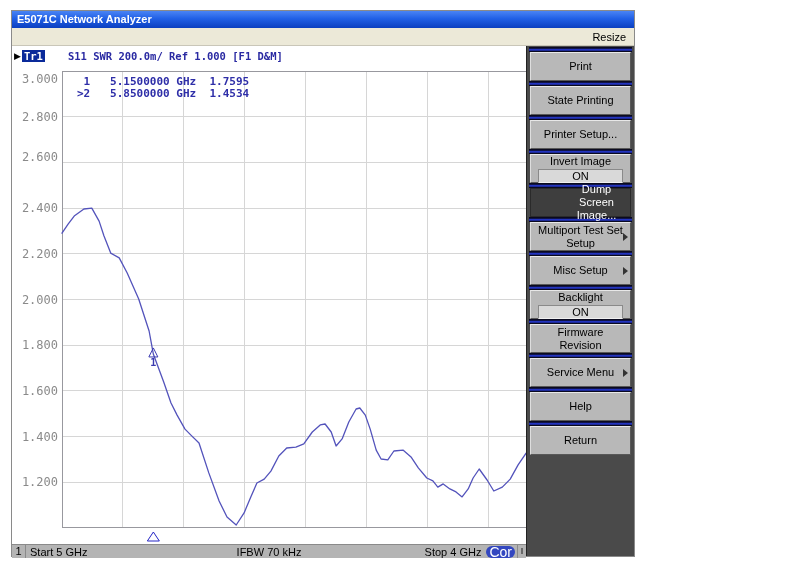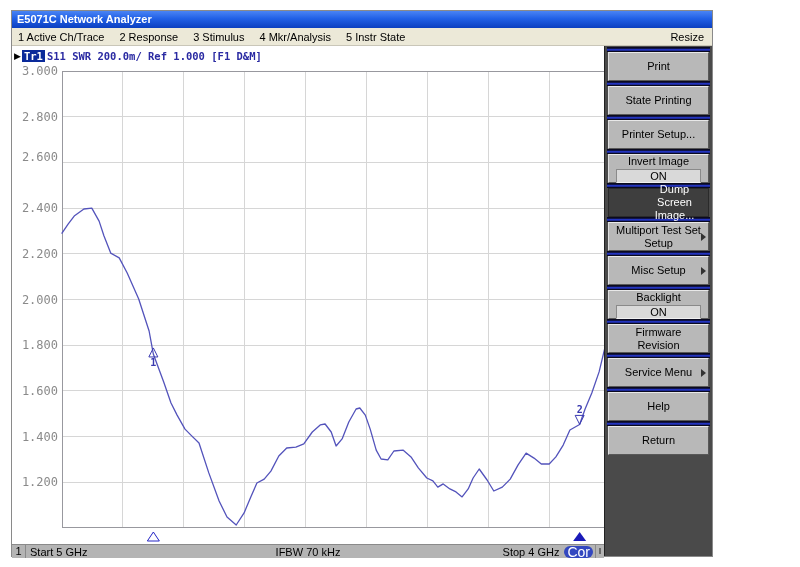--- a/index.html
+++ b/index.html
@@ -1,40 +1,40 @@
 <!DOCTYPE html>
 <html><head>
 <meta charset="utf-8">
 <style>
   * { margin:0; padding:0; box-sizing:border-box; }
   html,body { width:800px; height:567px; background:#fff; overflow:hidden;
               font-family:"Liberation Sans", sans-serif; }
   .stage { position:relative; width:800px; height:567px; background:#fff; }
 
   
-  .window { position:absolute; left:11px; top:10px; width:702px; height:547px;
+  .window { position:absolute; left:11px; top:10px; width:624px; height:547px;
             border:1px solid #8a8a8a; background:#737373; display:flex; flex-direction:column; }
   .titlebar { height:17px; flex:0 0 17px; padding-left:5px;
               background:linear-gradient(180deg,#4a84f4 0%,#2160e6 45%,#0b3fc0 100%);
               color:#fff; font-size:11px; font-weight:bold; line-height:17px; }
   .menubar { height:18px; flex:0 0 18px; background:#ece9d8; border-bottom:1px solid #c9c6b8;
              display:flex; align-items:center; padding:0 6px; font-size:11px; color:#000; }
   .menubar .mi { margin-right:15px; cursor:default; }
   .menubar .sp { flex:1; }
   .menubar .resize { margin-right:2px; }
 
   .content { flex:1; display:flex; min-height:0; }
   .left-col { flex:1; display:flex; flex-direction:column; min-width:0; }
 
   
   .screen { position:relative; height:498px; flex:0 0 498px; background:#fff; overflow:hidden; }
   .trace-line { position:absolute; left:2px; top:2px; height:15px; display:flex; align-items:center;
                 font-family:"DejaVu Sans Mono", monospace; font-size:10.5px; font-weight:bold; color:#2a2aa2; }
   .trace-line .arr { color:#000; font-size:9px; margin-right:1px; font-family:"DejaVu Sans", sans-serif;}
-  .trace-line .badge { background:#0a2a9a; color:#fff; padding:0 2px; margin-right:2px; }
+  .trace-line .badge { background:#0a2a9a; color:#fff; padding:0 2px; margin-right:23px; }
   .trace-line .txt { white-space:pre; }
 
   .ylab { position:absolute; left:2px; width:44px; text-align:right;
           font-family:"DejaVu Sans Mono", monospace; font-size:12px; color:#8a8a8a;
           line-height:14px; height:14px; display:flex; justify-content:flex-end; align-items:center;}
   .ylab.ref { color:#2525b5; }
   .ylab .tri { width:0; height:0; border-left:7px solid #2525c5;
                border-top:5px solid transparent; border-bottom:5px solid transparent; margin-left:1px; }
 
   svg.plot { position:absolute; left:50px; top:25px; width:617px; height:473px; overflow:visible; }
@@ -83,43 +83,36 @@
 <body>
 
 <div class="stage">
   <div class="window">
 
     <div class="titlebar">
       <span>E5071C Network Analyzer</span>
     </div>
 
     <div class="menubar">
-      <span id="menu-items" style="display:flex;">
-          <span class="mi">1 Active Ch/Trace</span>
-          <span class="mi">2 Response</span>
-          <span class="mi">3 Stimulus</span>
-          <span class="mi">4 Mkr/Analysis</span>
-          <span class="mi">5 Instr State</span>
-        </span>
       <span class="sp"></span>
       <span class="resize">Resize</span>
     </div>
 
     <div class="content">
       <div class="left-col">
 
         <div class="screen">
           <div class="trace-line">
             <span class="arr">▶</span>
             <span class="badge">Tr1</span>
             <span class="txt">S11 SWR 200.0m/ Ref 1.000 [F1 D&amp;M]</span>
           </div>
 
           <div id="ylabels">
-              <div class="ylab" style="top: 18px;">
+              <div class="ylab" style="top: 26px;">
                 <span>3.000</span>
               </div>
               <div class="ylab" style="top: 63.7px;">
                 <span>2.800</span>
               </div>
               <div class="ylab" style="top: 104px;">
                 <span>2.600</span>
               </div>
               <div class="ylab" style="top: 155.1px;">
                 <span>2.400</span>
@@ -171,20 +164,22 @@
               <polyline points="0.0,162.2 6.1,153.1 12.2,145.1 21.9,138.0 29.8,137.1 37.1,150.1 42.0,165.0 48.7,182.1 57.2,186.9 65.2,202.0 76.7,228.0 87.1,260.0 91.4,283.3 101.7,311.0 109.0,332.0 115.1,344.1 123.0,358.1 129.7,364.9 137.0,372.0 146.8,401.9 157.1,430.0 165.0,446.0 174.2,454.0 182.1,441.9 188.8,425.9 194.9,412.0 202.2,408.1 208.9,400.1 216.8,385.0 224.7,377.0 233.9,376.1 241.8,372.9 250.3,361.0 258.2,353.9 263.1,353.0 269.2,361.0 274.1,375.0 280.1,367.9 286.8,351.0 294.1,338.0 297.8,337.0 303.3,344.1 308.2,358.1 314.2,379.1 319.1,388.0 325.8,388.9 331.9,380.0 341.0,379.1 349.0,385.9 356.3,396.9 364.8,407.0 370.9,409.9 375.8,416.1 381.2,412.9 387.9,417.9 394.0,420.9 400.1,425.9 406.2,417.9 411.1,407.0 417.2,398.0 425.1,409.0 431.8,420.0 440.3,416.1 448.2,408.1 456.1,393.9 464.1,382.1 472.0,387.1 479.3,393.0 487.2,393.0 493.9,385.9 501.2,374.1 507.9,359.0 517.6,353.5 523.1,338.0 529.8,322.0 537.1,300.9 543.8,273.1 549.9,255.0 556.0,238.1 563.9,220.0 570.0,198.1 574.9,183.0 579.8,175.0 585.9,167.9 590.1,161.1 593.8,141.0 598.0,120.0 601.1,95.1 604.1,74.9 606.0,66.0 607.2,64.0" fill="none" stroke="#5353bb" stroke-width="1.3" stroke-linejoin="round" stroke-linecap="round"></polyline>
               <path d="M91.35000000000022,276.95425 L86.85000000000022,285.95425 L95.85000000000022,285.95425 Z" fill="none" stroke="#3a3ab0" stroke-width="1"></path>
               <text x="91.35000000000022" y="295.45425" text-anchor="middle" font-size="10" fill="#3a3ab0" font-family="DejaVu Sans Mono, monospace" font-weight="bold">1</text>
               <path d="M91.35000000000022,461 L85.35000000000022,470 L97.35000000000022,470 Z" fill="#fff" stroke="#2525c5" stroke-width="1"></path>
               <text x="517.6499999999997" y="342.3981" text-anchor="middle" font-size="10" fill="#3a3ab0" font-family="DejaVu Sans Mono, monospace" font-weight="bold">2</text>
               <path d="M513.1499999999997,344.3981 L522.1499999999997,344.3981 L517.6499999999997,353.3981 Z" fill="none" stroke="#3a3ab0" stroke-width="1"></path>
               <path d="M517.6499999999997,461 L511.14999999999975,470 L524.1499999999997,470 Z" fill="#1a1ab8"></path>
               <path d="M609,451.5 L609,464 L599.5,457.5 Z" fill="#1a1ab8"></path>
             </svg>
 
+          <pre class="mkr-readout" id="mkr-readout"> 1   5.1500000 GHz  1.7595
+&gt;2   5.8500000 GHz  1.4534</pre>
 
           <div class="blue-one top">1</div>
           <div class="blue-one end">1</div>
         </div>
 
         <div class="statusbar">
           <span class="ch">1</span>
           <span class="start">Start 5 GHz</span>
           <span class="ifbw">IFBW 70 kHz</span>
           <span class="rgrp">

